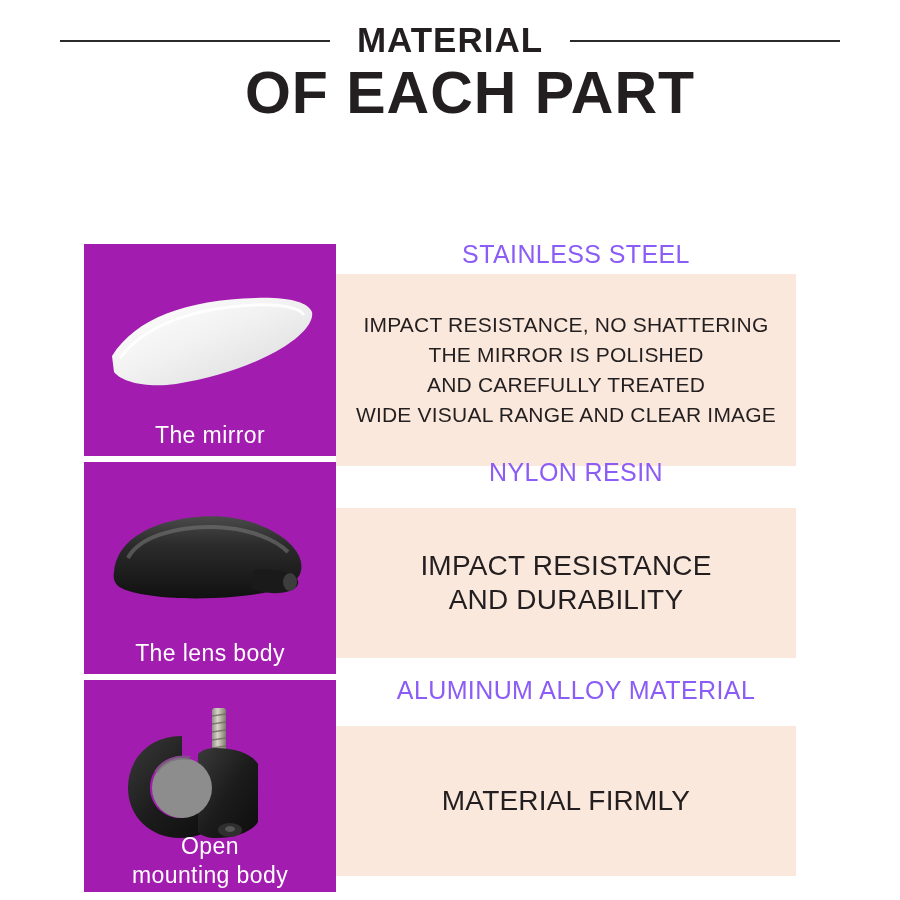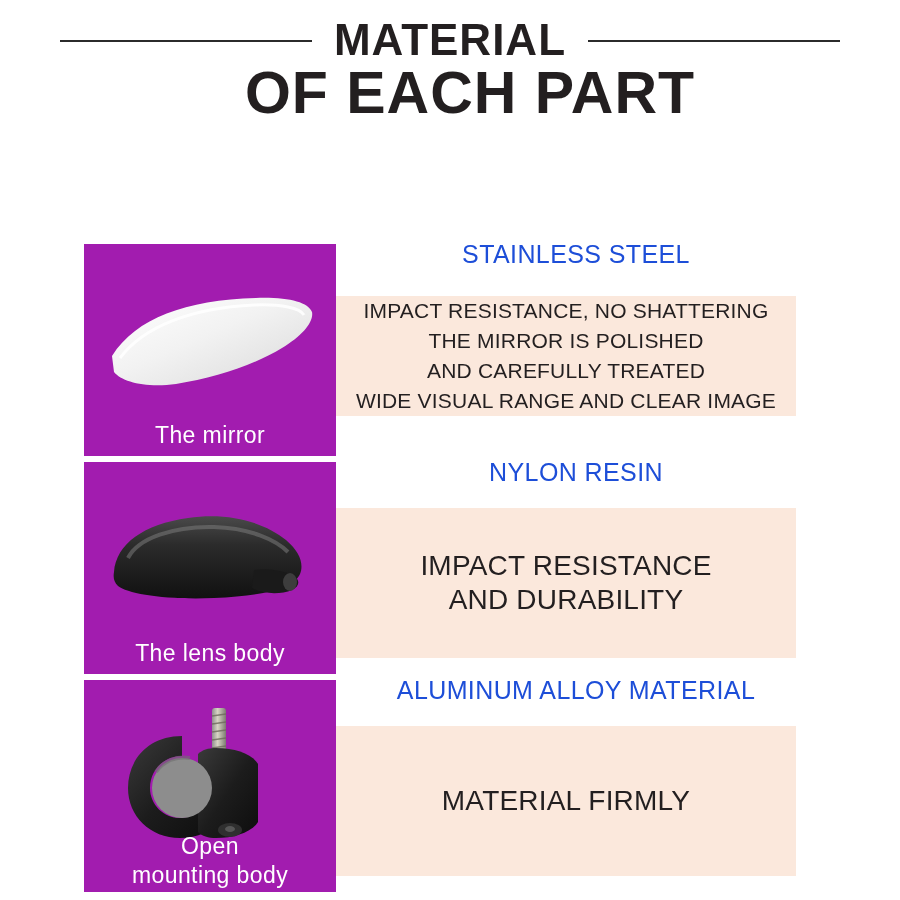--- a/index.html
+++ b/index.html
@@ -27,21 +27,21 @@
     top: 14px;
     left: 0;
     width: 900px;
     text-align: center;
   }
   .title-line1-wrap {
     position: relative;
     height: 52px;
   }
   .title-line1 {
-    font-size: 44px;
+    font-size: 35px;
     font-weight: bold;
     letter-spacing: 1px;
     line-height: 52px;
     display: inline-block;
     padding: 0 22px;
     background: #fff;
     position: relative;
     z-index: 2;
   }
   .title-rule {
@@ -101,30 +101,30 @@
     top: 0;
     width: 480px;
     height: 212px;
   }
   .mat-title {
     position: absolute;
     top: 12px;
     left: 0;
     width: 480px;
     text-align: center;
-    color: #1d4ed8;
+    color: #8b5cf6;
     font-size: 25px;
     letter-spacing: 0.4px;
   }
   .desc-box {
     position: absolute;
     left: 0;
-    top: 68px;
+    top: 46px;
     width: 460px;
-    height: 120px;
+    height: 192px;
     background: #fbe8dc;
     display: flex;
     align-items: center;
     justify-content: center;
   }
   .desc-text {
     text-align: center;
     font-size: 21px;
     line-height: 30px;
     color: #231f20;

